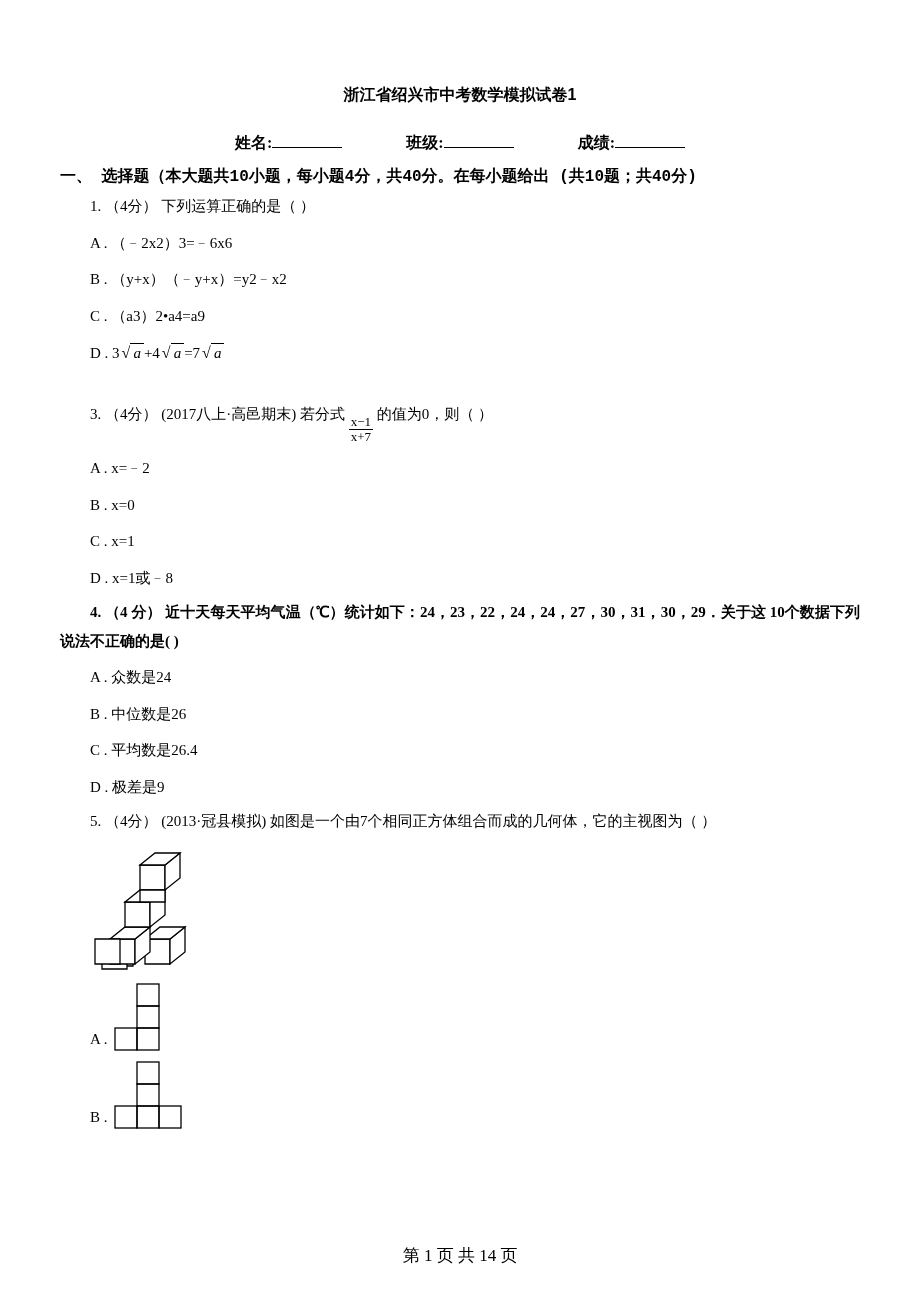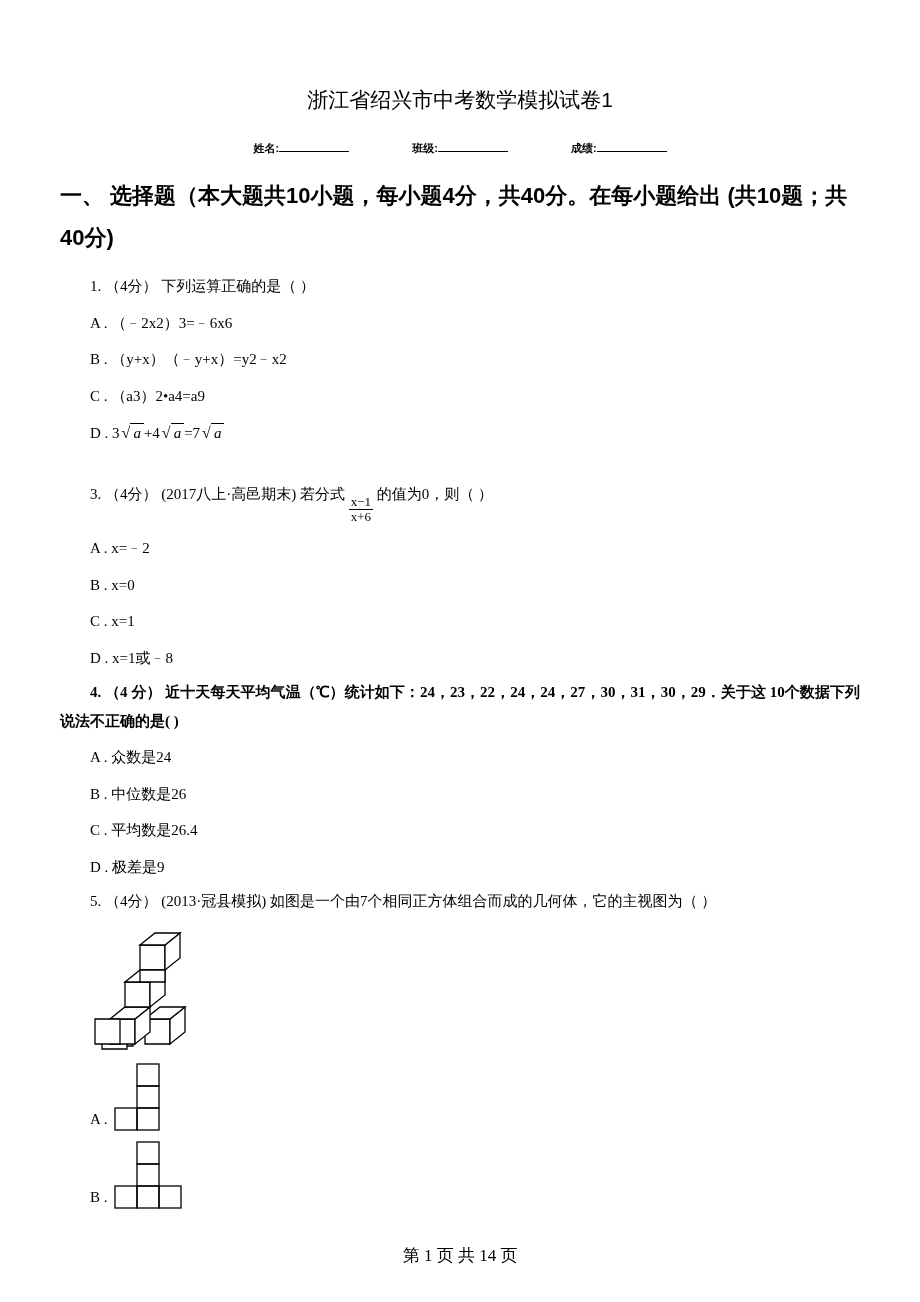--- a/index.html
+++ b/index.html
@@ -9,48 +9,47 @@
       background: #fff;
       font-family: "SimSun", "宋体", serif;
       font-size: 15px;
       color: #000;
       padding: 80px 60px 40px 60px;
       position: relative;
       line-height: 1.9;
     }
     .title {
       text-align: center;
-      font-size: 21px;
-      font-weight: normal;
+      font-size: 16px;
+      font-weight: bold;
       margin-bottom: 18px;
       font-family: "SimHei", "黑体", sans-serif;
     }
     .info-row {
       text-align: center;
-      font-size: 11px;
+      font-size: 16px;
       font-weight: bold;
-      margin-bottom: 16px;
-      font-family: Liberation Sans, sans-serif;
+      margin-bottom: 3px;
+      font-family: Liberation Serif, serif;
     }
     .info-row .field {
       display: inline-block;
       margin: 0 30px;
     }
     .underline {
       display: inline-block;
       border-bottom: 1px solid #000;
       width: 70px;
       height: 1em;
       vertical-align: baseline;
     }
     .section-title {
-      font-size: 22px;
+      font-size: 16px;
       font-weight: bold;
-      margin-bottom: 14px;
-      font-family: Liberation Sans, sans-serif;
+      font-family: Liberation Mono, monospace;
     }
     .indent1 { padding-left: 2em; text-align: justify; }
     .indent2 { padding-left: 2em; margin-top: 8px; }
     .line { margin-bottom: 6px; }
     .img-block { margin: 8px 0 8px 2em; }
     .opt-row { display: flex; align-items: flex-end; margin: 6px 0 6px 2em; }
     .opt-label { margin-right: 4px; }
     .footer {
       position: absolute;
       bottom: 30px;
@@ -107,21 +106,21 @@
 <div class="line indent2">
   <span>D . 3</span><span class="sqrt"><span class="rad">a</span></span><span>+4</span><span class="sqrt"><span class="rad">a</span></span><span>=7</span><span class="sqrt"><span class="rad">a</span></span>
 </div>
 
 <div style="height:10px"></div>
 
 <div class="line indent1">
   <span>3. （4分） (2017八上·高邑期末) 若分式 </span>
   <span class="frac">
     <span class="num">x−1</span>
-    <span class="den">x+6</span>
+    <span class="den">x+7</span>
   </span>
   <span> 的值为0，则（   ）</span>
 </div>
 <div class="line indent2">A . x=﹣2</div>
 <div class="line indent2">B . x=0</div>
 <div class="line indent2">C . x=1</div>
 <div class="line indent2">D . x=1或﹣8</div>
 
 <div class="line" style="text-align:justify;">
   <span style="display:block; text-indent:2em; text-align:justify;font-weight:bold;">4. （4 分） 近十天每天平均气温（℃）统计如下：24，23，22，24，24，27，30，31，30，29．关于这 10个数据下列说法不正确的是(    )</span>

